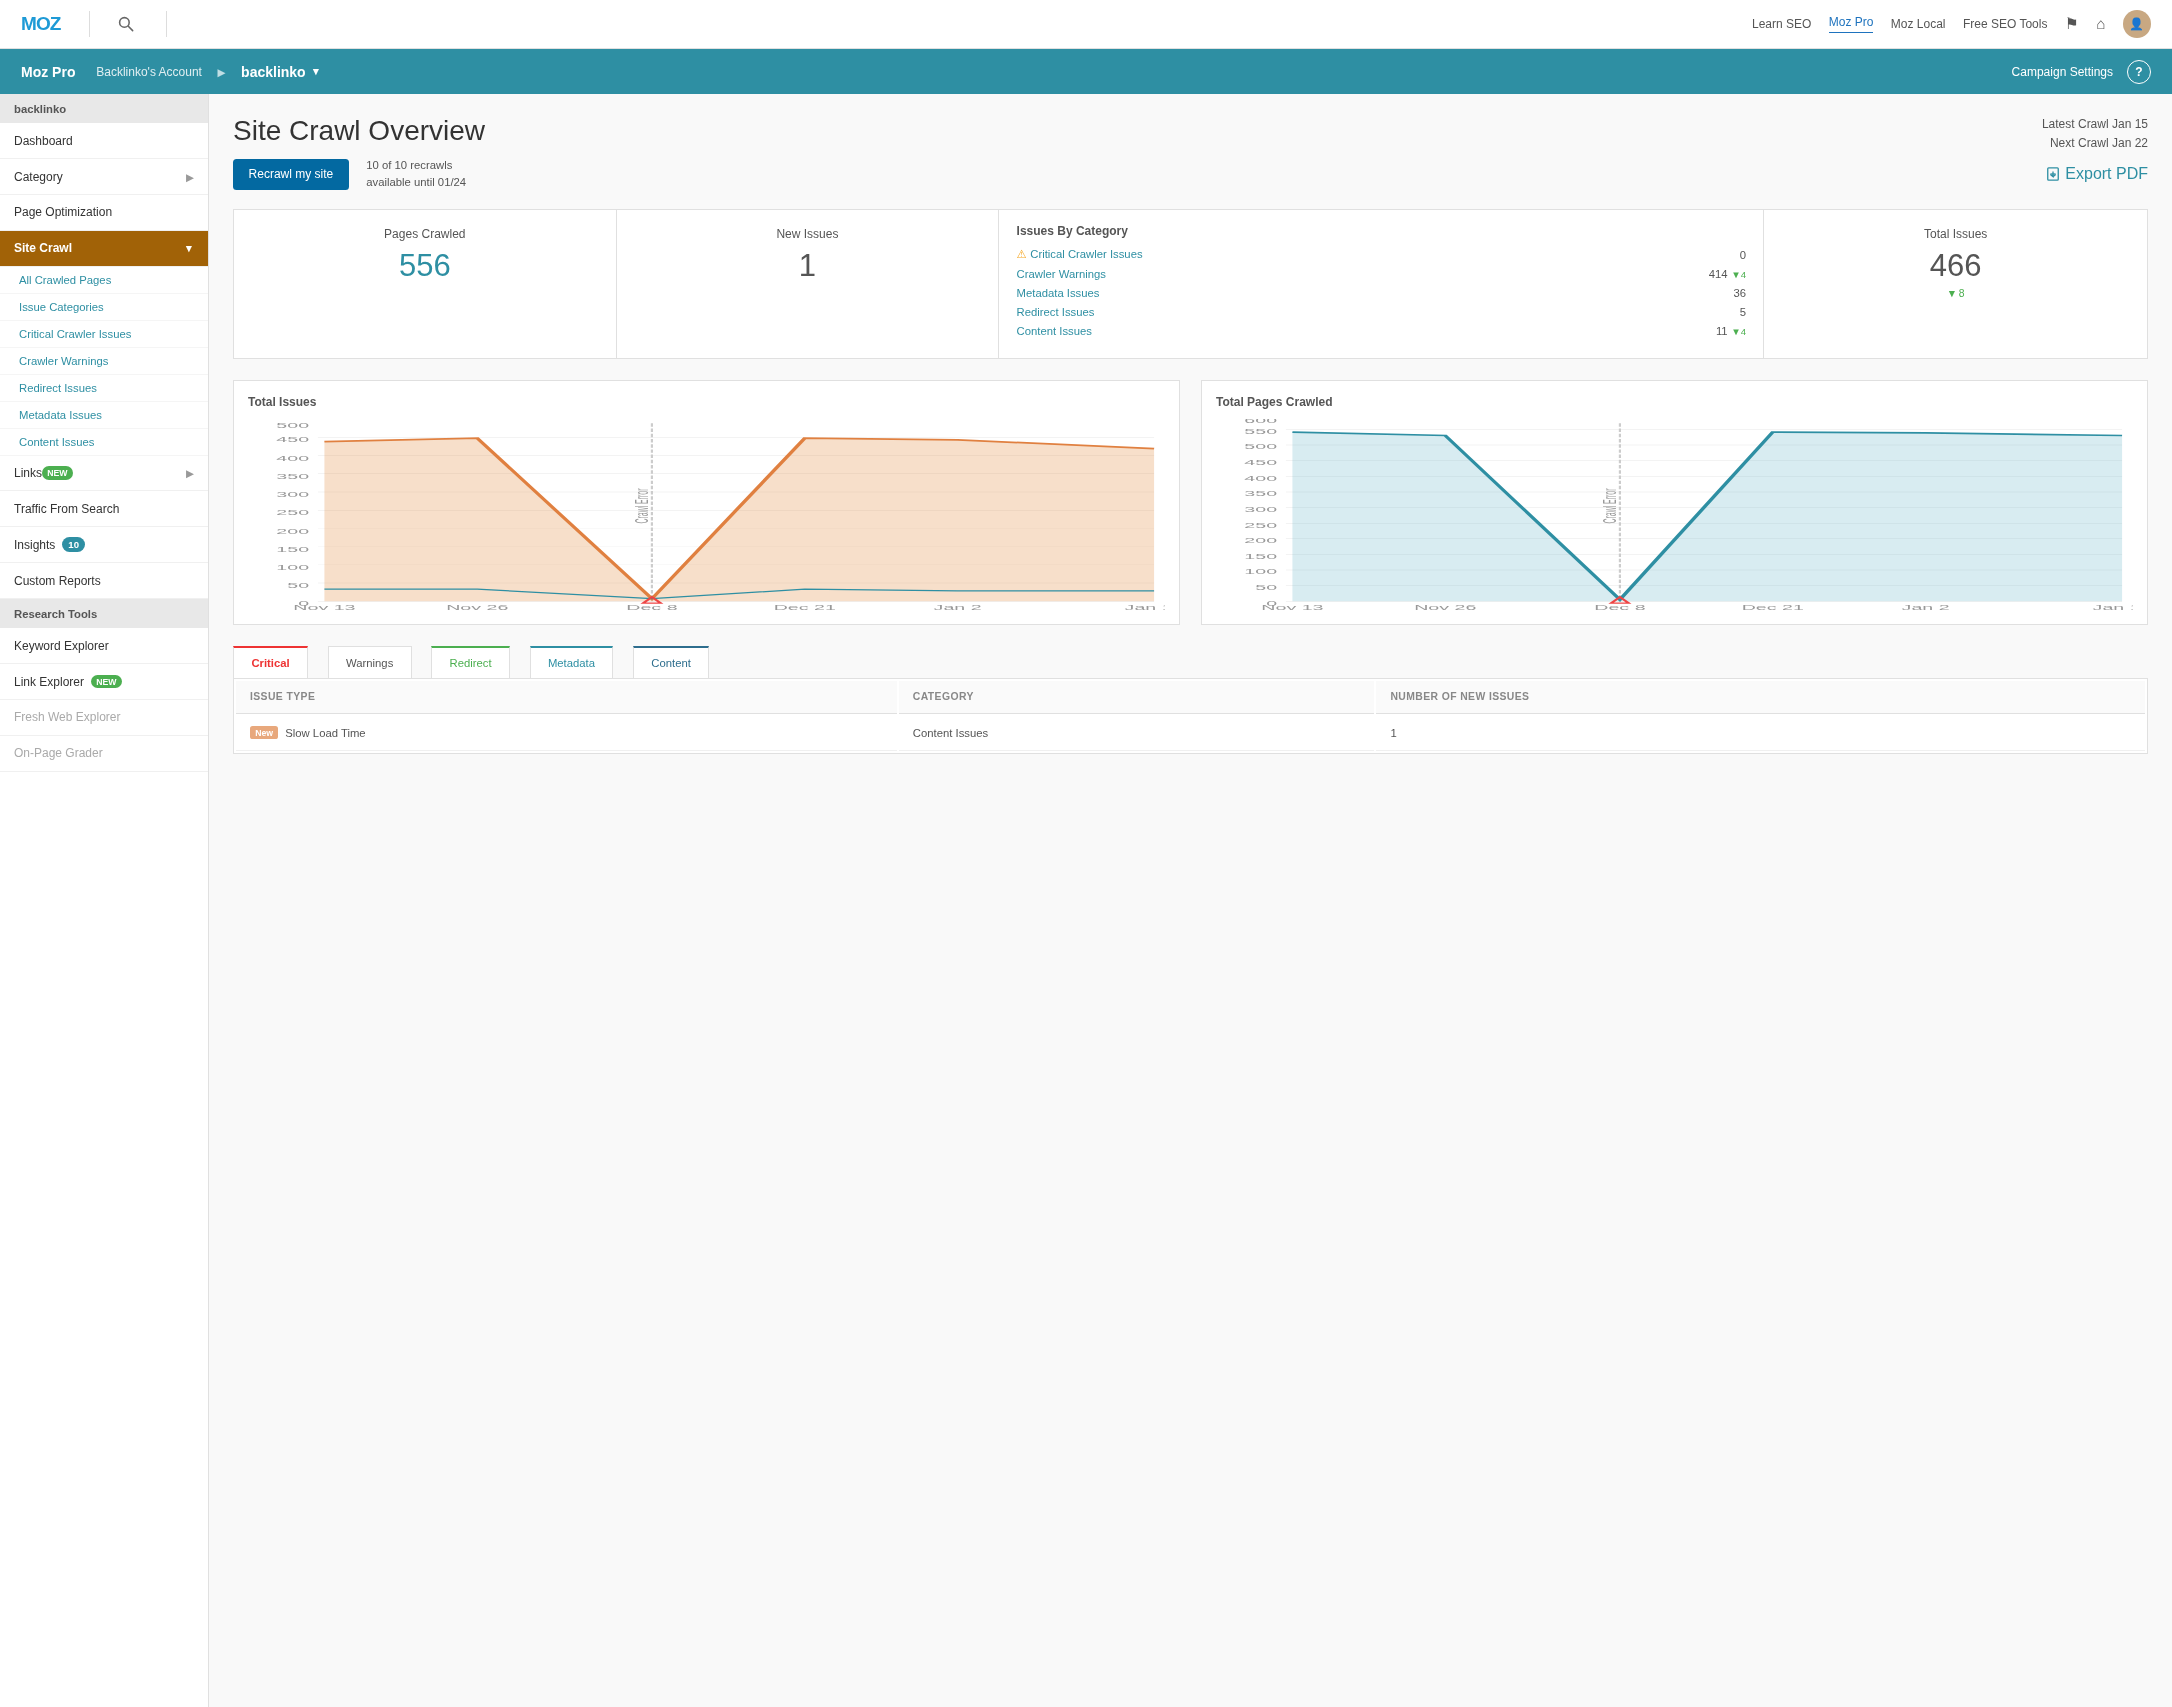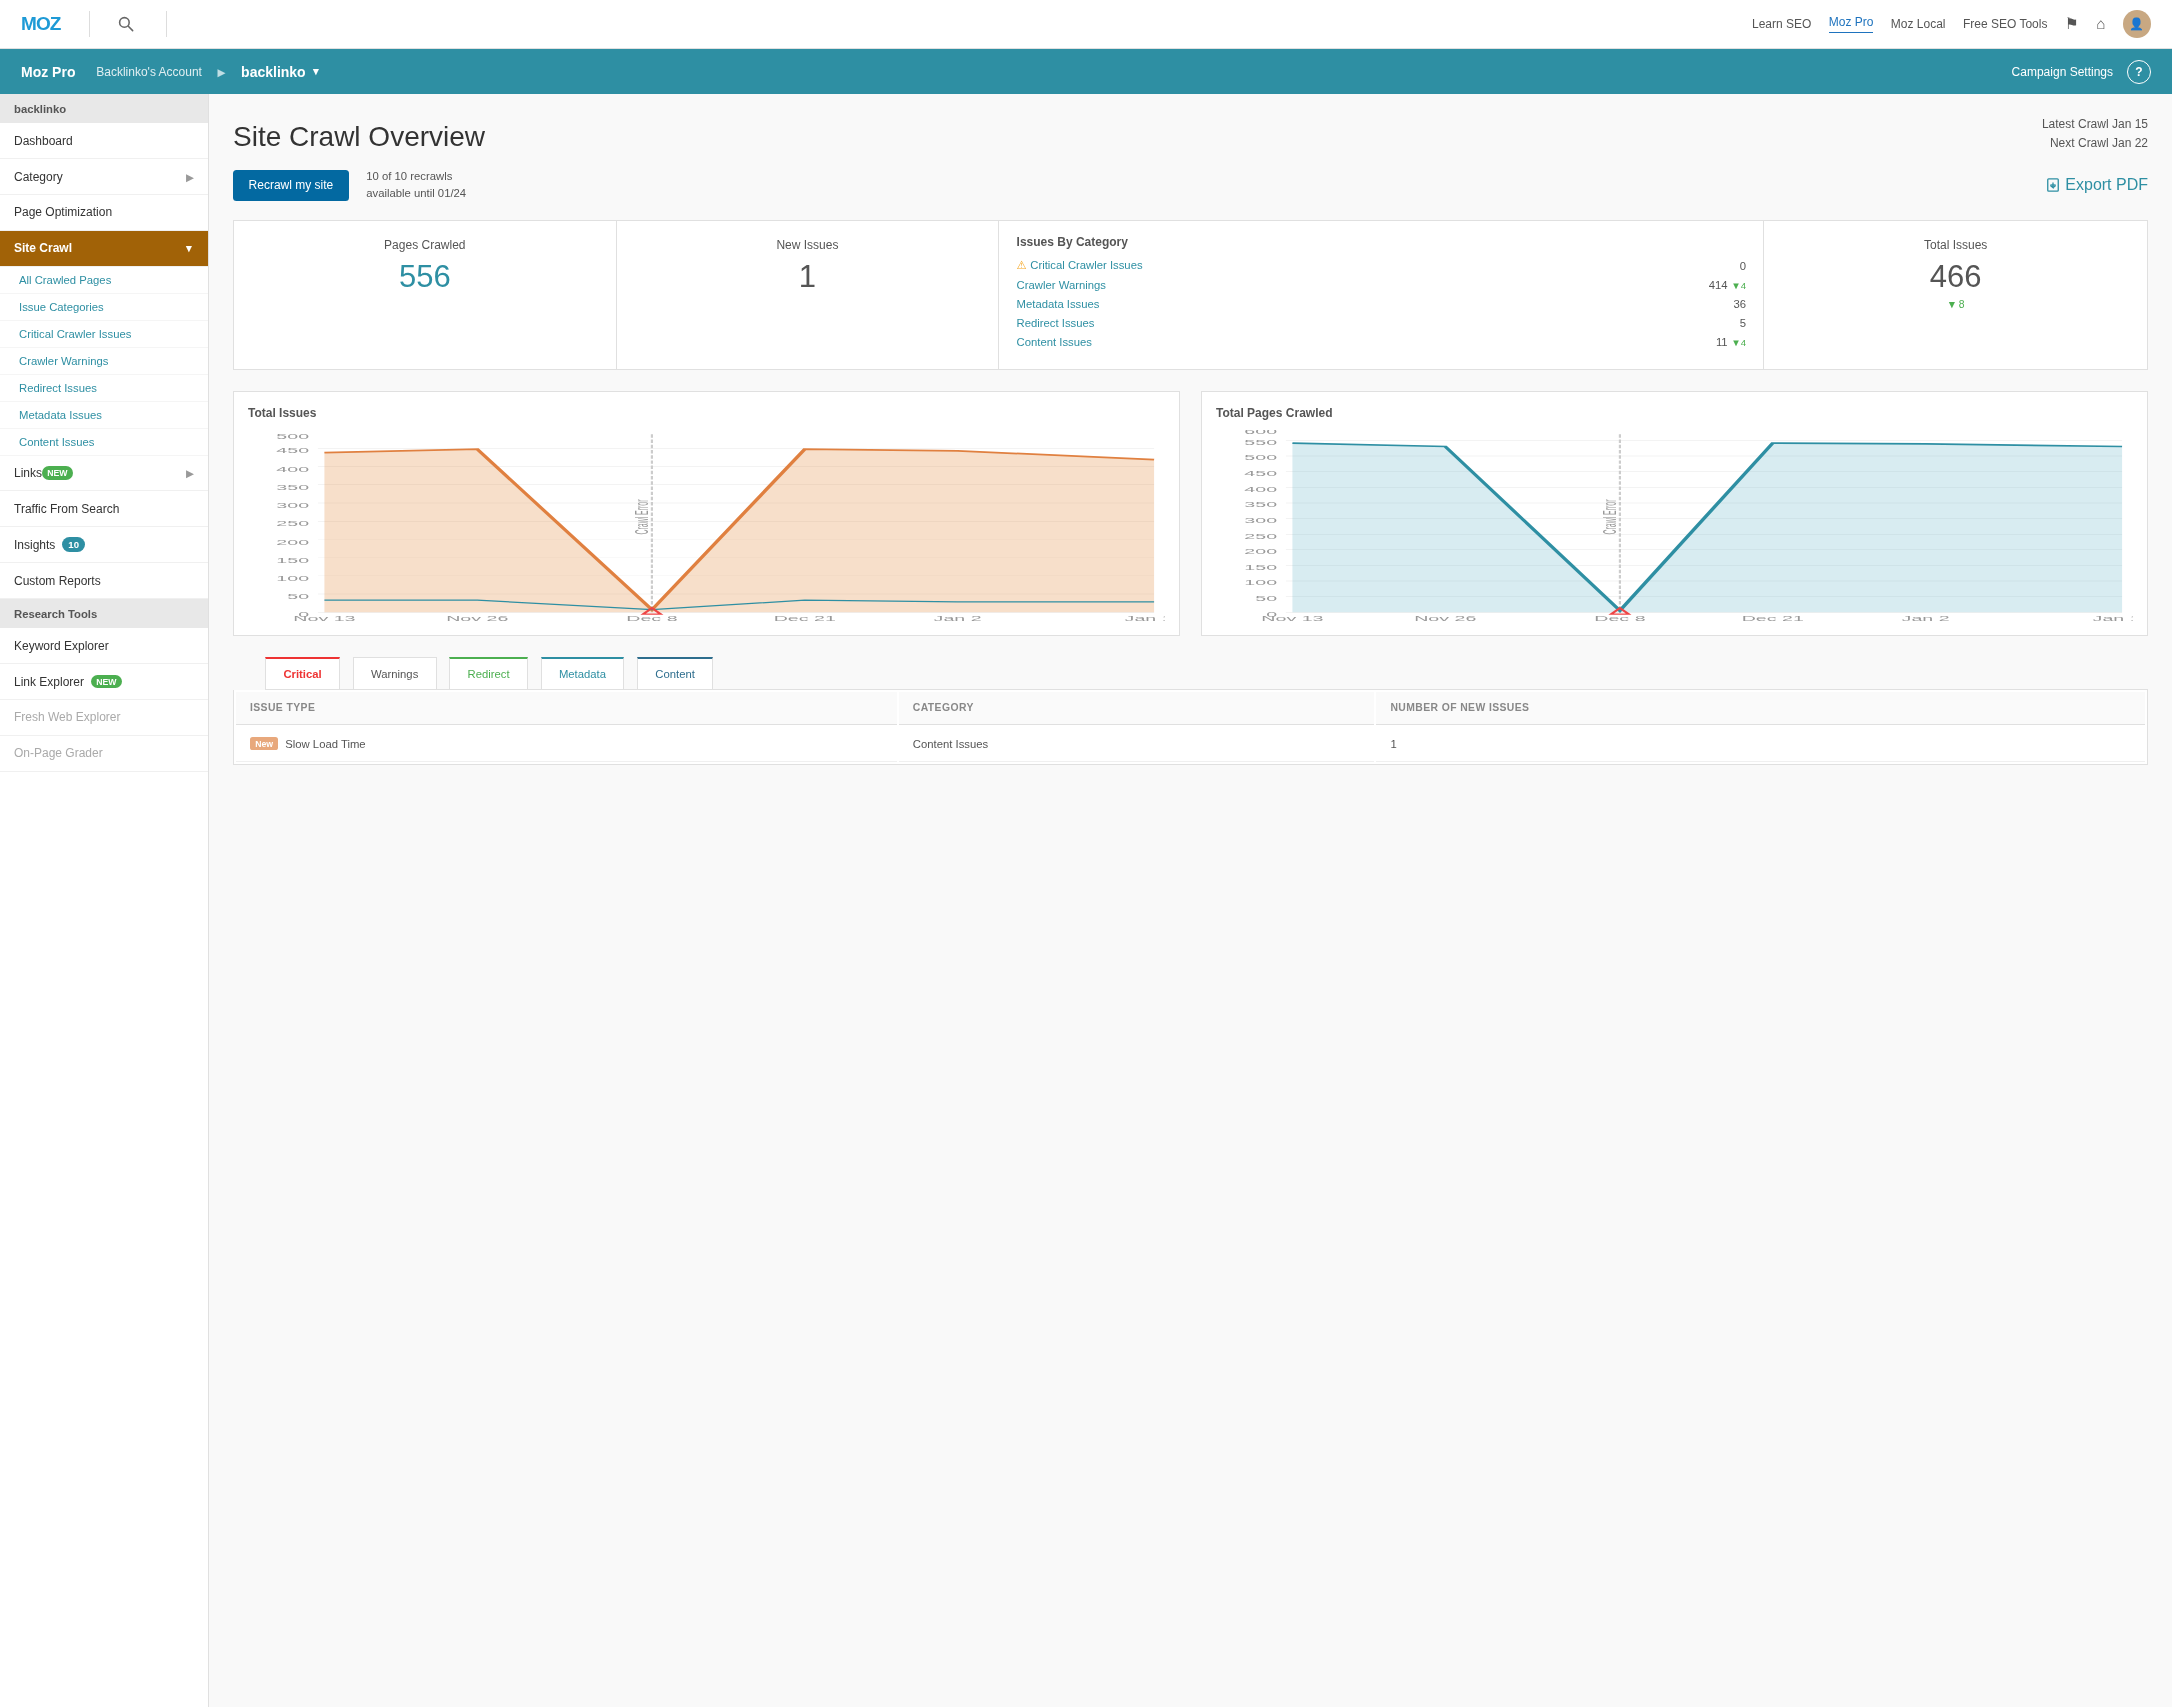--- a/index.html
+++ b/index.html
@@ -112,21 +112,21 @@
       font-size: 11.3px;
       color: #2e8fa3;
       border-bottom: 0.9px solid #f5f5f5;
     }
     .sidebar-item.disabled { color: #aaa; cursor: default; }
 
     
     .content { flex: 1; padding: 21px 24px; background: #f9f9f9; overflow-y: auto; }
 
     
-    .page-header { display: flex; align-items: flex-end; justify-content: space-between; margin-bottom: 15px; }
+    .page-header { display: flex; align-items: flex-start; justify-content: space-between; margin-bottom: 4px; }
     .page-title { font-size: 28px; font-weight: 300; color: #333; }
     .crawl-dates { text-align: right; font-size: 12px; color: #555; line-height: 1.6; }
 
     
     .toolbar { display: flex; align-items: center; gap: 17.4px; margin-bottom: 17.4px; }
     .recrawl-btn {
       background: #0369a1;
       color: #fff;
       border: none;
       padding: 8.7px 15.6px;
@@ -177,21 +177,21 @@
     .issue-change { font-size: 9.6px; color: #4caf50; }
     .issue-icon-warn { color: #f5a623; margin-right: 3.5px; }
 
     
     .charts-row { display: grid; grid-template-columns: 1fr 1fr; gap: 21px; margin-bottom: 21px; }
     .chart-container { background: #fff; border: 0.9px solid #e0e0e0; padding: 14px; }
     .chart-title { font-size: 12px; font-weight: 600; color: #555; margin-bottom: 10.4px; }
     .chart-area { width: 100%; height: 191px; position: relative; }
 
     
-    .tabs-row { display: flex; gap: 9px; margin-bottom: 0; border-bottom: 1.7px solid #e0e0e0; margin-left: 32px; }
+    .tabs-row { display: flex; gap: 16px; margin-bottom: 0; border-bottom: 1.7px solid #e0e0e0; }
     .tab-btn {
       padding: 8.7px 17.4px;
       border: 0.9px solid #e0e0e0;
       background: #fff;
       cursor: pointer;
       font-size: 11.3px;
       color: #555;
       margin-right: 3.5px;
       border-bottom: none;
     }

